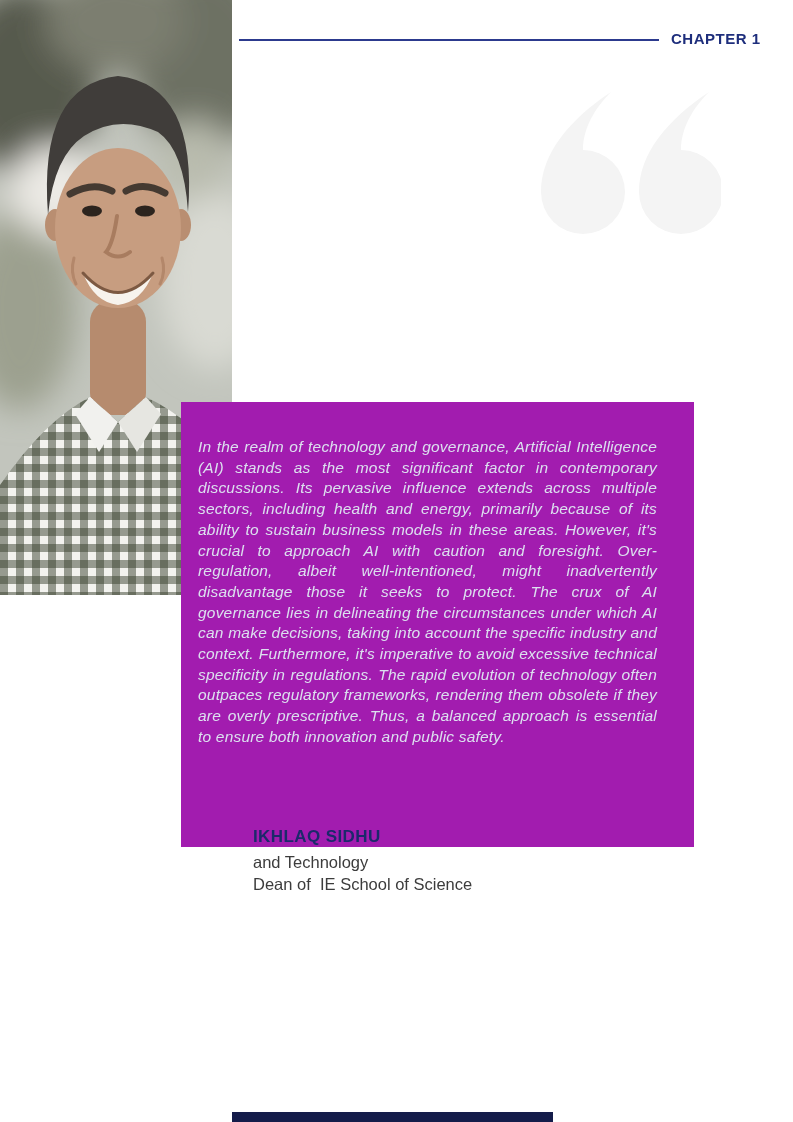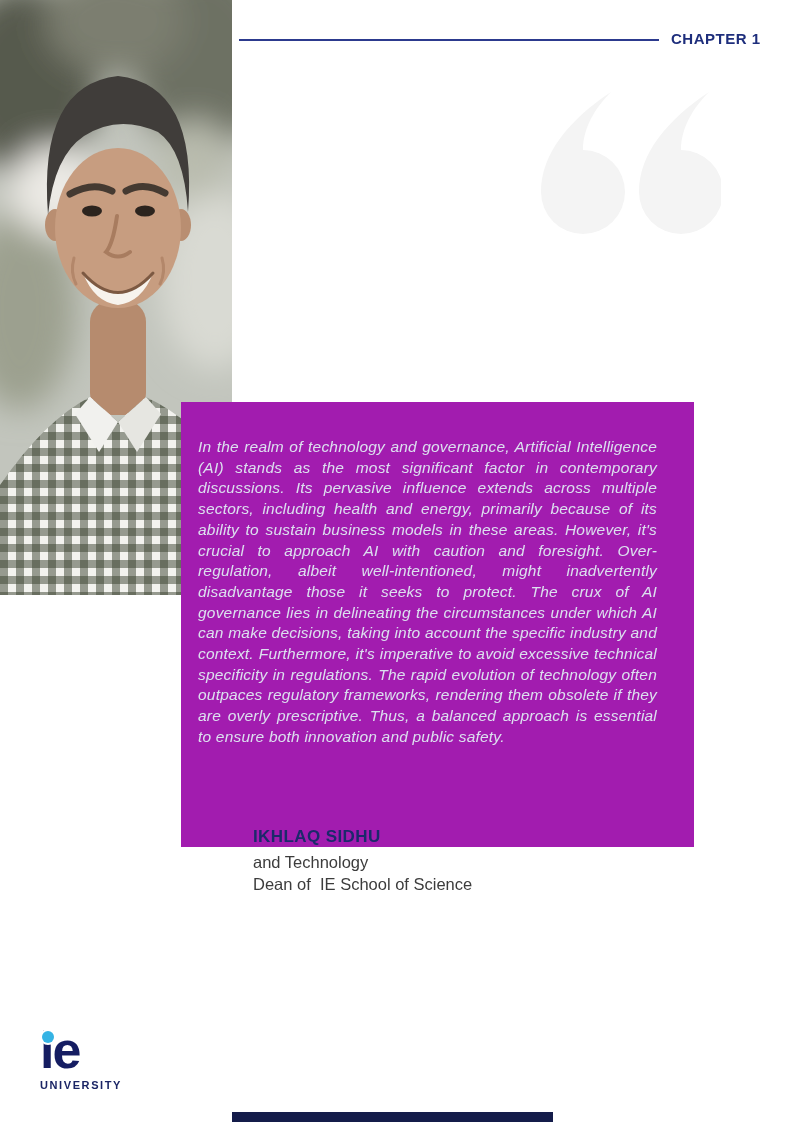--- a/index.html
+++ b/index.html
@@ -108,23 +108,16 @@
   <div class="answer-box">
     <div class="answer-text">In the realm of technology and governance, Artificial Intelligence (AI) stands as the most significant factor in contemporary discussions. Its pervasive influence extends across multiple sectors, including health and energy, primarily because of its ability to sustain business models in these areas. However, it's crucial to approach AI with caution and foresight. Over-regulation, albeit well-intentioned, might inadvertently disadvantage those it seeks to protect. The crux of AI governance lies in delineating the circumstances under which AI can make decisions, taking into account the specific industry and context. Furthermore, it's imperative to avoid excessive technical specificity in regulations. The rapid evolution of technology often outpaces regulatory frameworks, rendering them obsolete if they are overly prescriptive. Thus, a balanced approach is essential to ensure both innovation and public safety.</div>
   </div>
 
   <div class="attribution">
     <div class="attribution-name">IKHLAQ SIDHU</div>
     <div class="attribution-role">and Technology</div>
     <div class="attribution-role">Dean of  IE School of Science</div>
   </div>
 
-  <div class="logo">
-    <div class="logo-wordmark">
-      <span>ie</span>
-      <span class="logo-dot"></span>
-    </div>
-    <div class="logo-university">UNIVERSITY</div>
-  </div>
 
   <div class="footer-bar"></div>
 
 </div>
 
 </body></html>

